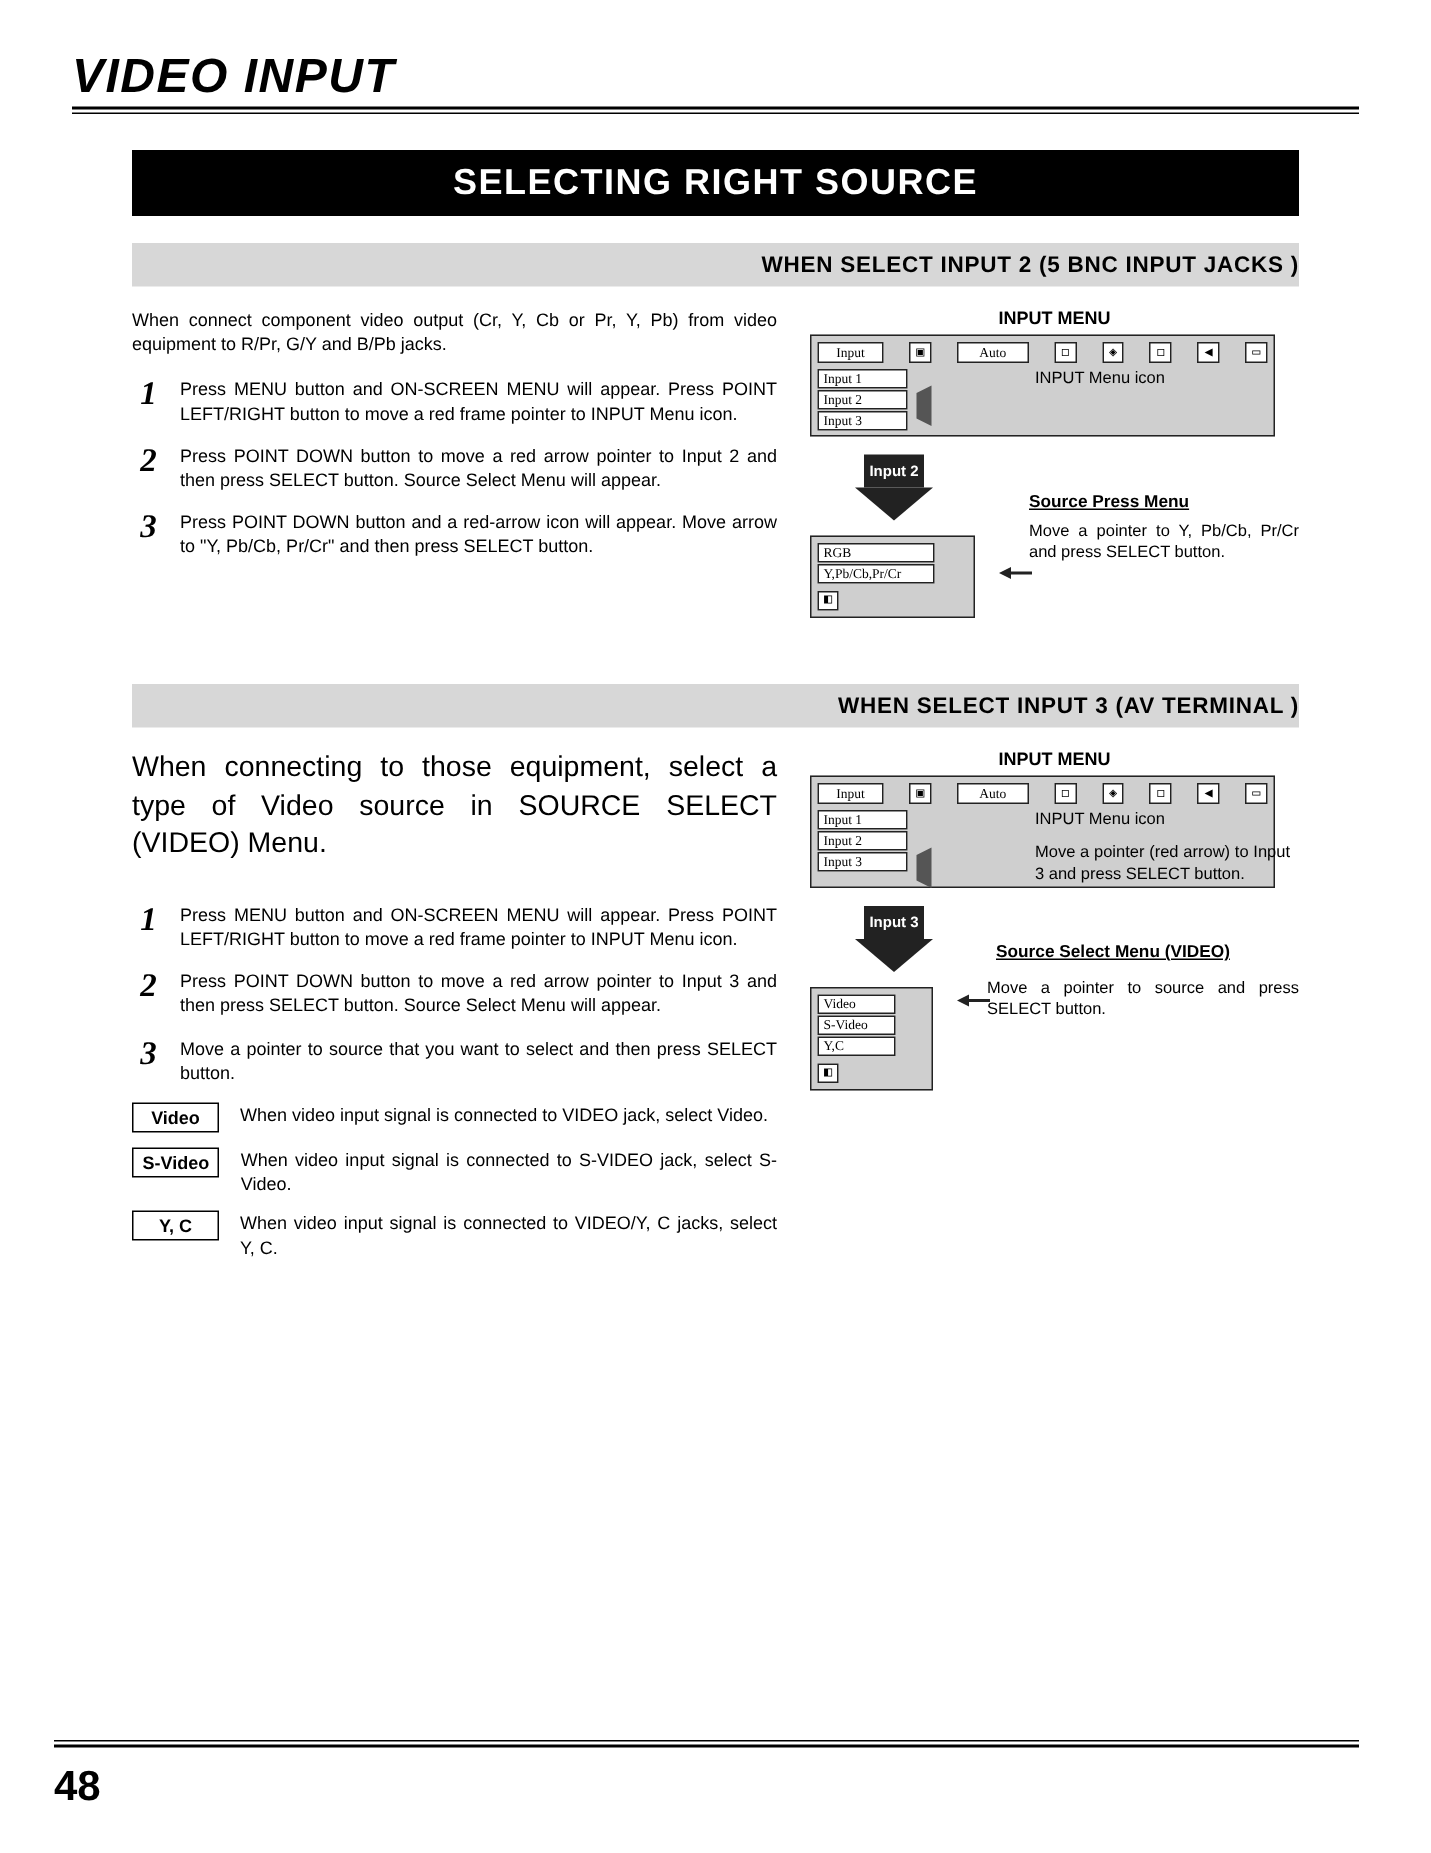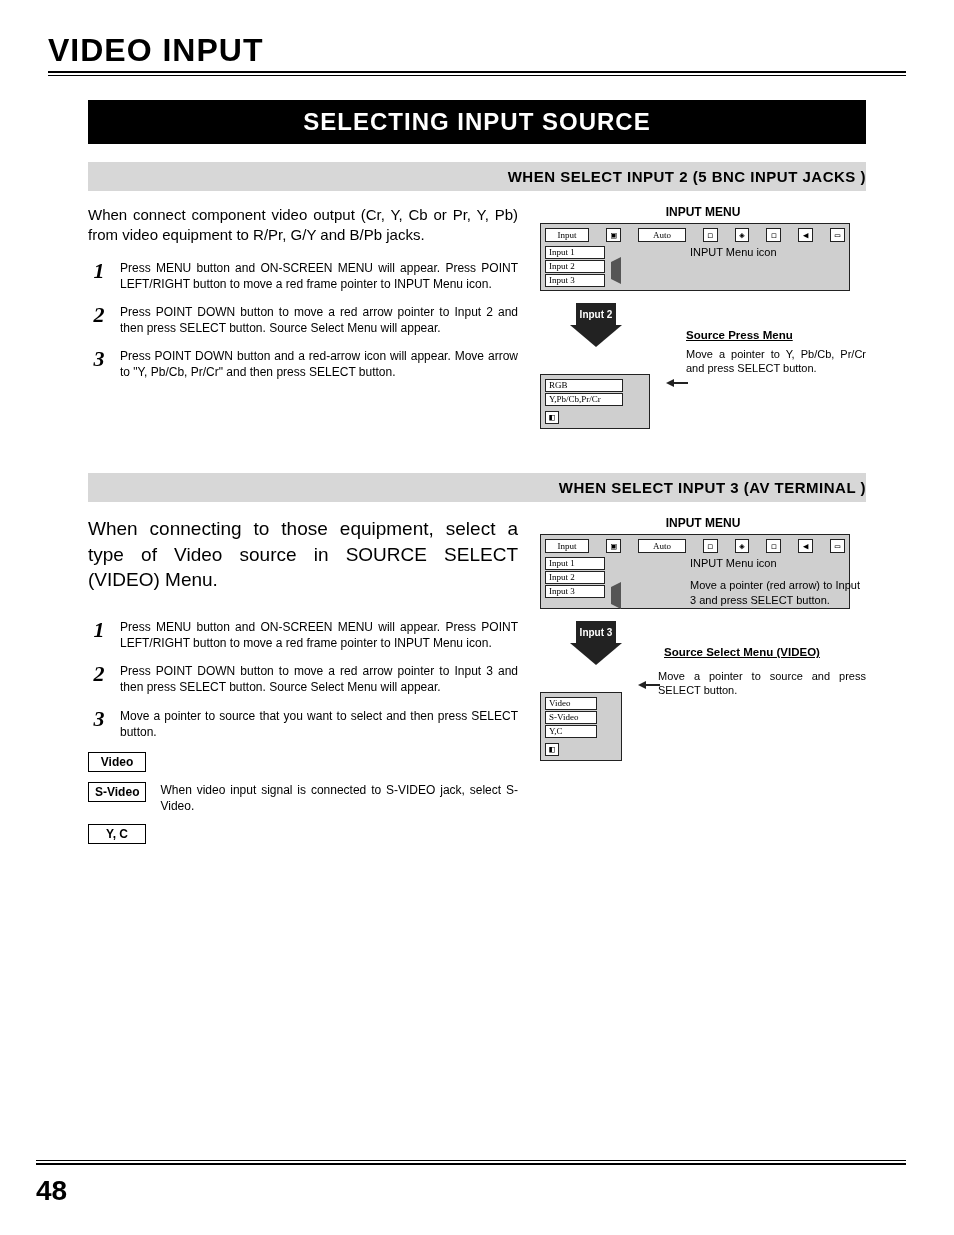--- a/index.html
+++ b/index.html
@@ -8,20 +8,21 @@
     width: 954px;
     height: 1235px;
     background: #fff;
     color: #000;
     position: relative;
     padding: 32px 48px 40px 48px;
   }
   .chapter-title {
     font-size: 32px;
     font-weight: 900;
+    font-style: italic;
     letter-spacing: 1px;
     margin-bottom: 2px;
   }
   .hr-thick { border: 0; border-top: 2.5px solid #000; }
   .hr-thin  { border: 0; border-top: 1px solid #000; margin-top: 2px; }
 
   .black-bar {
     background: #000;
     color: #fff;
     text-align: center;
@@ -39,21 +40,21 @@
     letter-spacing: 0.5px;
     padding: 6px 0;
     margin: 0 40px;
   }
   .section-wrap { margin: 14px 40px 0 40px; }
   .two-col { display: flex; gap: 22px; }
   .left-col { flex: 0 0 430px; }
   .right-col { flex: 1; }
 
   .intro {
-    font-size: 15px;
+    font-size: 12px;
     text-align: justify;
     line-height: 1.35;
     margin-bottom: 14px;
   }
   .step { display: flex; gap: 10px; margin-bottom: 12px; }
   .step-num {
     font-family: "Times New Roman", serif;
     font-style: italic;
     font-weight: bold;
     font-size: 22px;
@@ -140,21 +141,21 @@
     color: #fff; font-size: 10px; font-weight: bold;
     display: flex; align-items: center; justify-content: center;
   }
   .sub-heading { font-size: 11.5px; font-weight: 900; text-decoration: underline; }
 
   .source-block {
     border: 1px solid #222;
     background: #cfcfcf;
     padding: 4px;
     width: 110px;
-    margin-top: 23px;
+    margin-top: 6px;
   }
   .source-block .input-badge { width: 78px; }
   .ic-lonely {
     border: 1px solid #222; background: #fff; width: 14px; height: 13px;
     font-size: 9px; display: inline-flex; align-items: center; justify-content: center;
     font-family: monospace; margin-top: 2px;
   }
   .line-arrow {
     display: inline-block;
     width: 0; height: 0;
@@ -180,21 +181,21 @@
     position: absolute; left: 36px; right: 48px; bottom: 70px;
   }
 </style>
 </head>
 <body>
 
 <div class="chapter-title">VIDEO INPUT</div>
 <hr class="hr-thick">
 <hr class="hr-thin">
 
-<div class="black-bar">SELECTING INPUT SOURCE</div>
+<div class="black-bar">SELECTING RIGHT SOURCE</div>
 <div class="gray-bar" style="margin-top:18px">WHEN SELECT INPUT 2 (5 BNC INPUT JACKS )</div>
 
 <div class="section-wrap">
   <div class="two-col">
     <div class="left-col">
       <div class="intro">When connect component video output (Cr, Y, Cb or Pr, Y, Pb) from video equipment to R/Pr, G/Y and B/Pb  jacks.</div>
       <div class="step">
           <div class="step-num">1</div>
           <div class="step-txt">Press MENU button and ON-SCREEN MENU will appear.  Press POINT LEFT/RIGHT button to move a red frame pointer to INPUT Menu icon.</div>
         </div>
@@ -276,27 +277,29 @@
           <div class="step-txt">Press POINT DOWN button to move a red arrow pointer to Input 3 and then press SELECT button.  Source Select Menu will appear.</div>
         </div>
       <div class="step">
           <div class="step-num">3</div>
           <div class="step-txt">Move a pointer to source that you want to select and then press SELECT button.</div>
         </div>
 
       <div class="options-list">
         <div class="opt-row">
           <div class="opt-label">Video</div>
+          <div class="opt-desc">When video input signal is connected to VIDEO jack, select Video.</div>
         </div>
         <div class="opt-row">
           <div class="opt-label">S-Video</div>
           <div class="opt-desc">When video input signal is connected to S-VIDEO jack, select S-Video.</div>
         </div>
         <div class="opt-row">
           <div class="opt-label">Y, C</div>
+          <div class="opt-desc">When video input signal is connected to VIDEO/Y, C jacks, select Y, C.</div>
         </div>
       </div>
     </div>
 
     <div class="right-col">
       <div class="fig-heading">INPUT MENU</div>
 
       <div style="position:relative">
         <div class="menu-block">
           <div class="menu-topbar">

